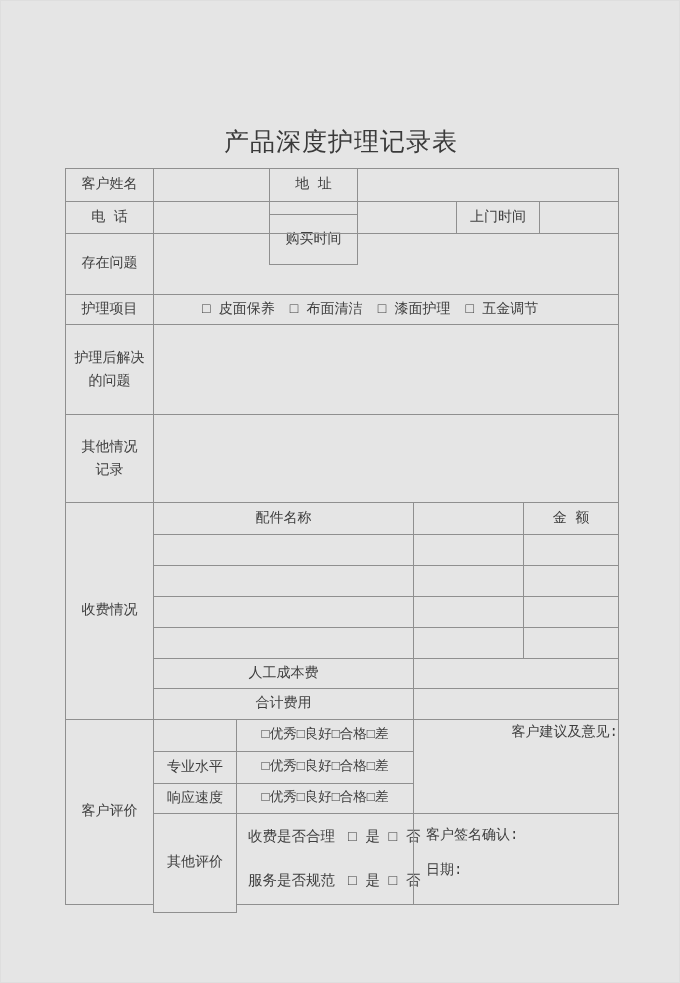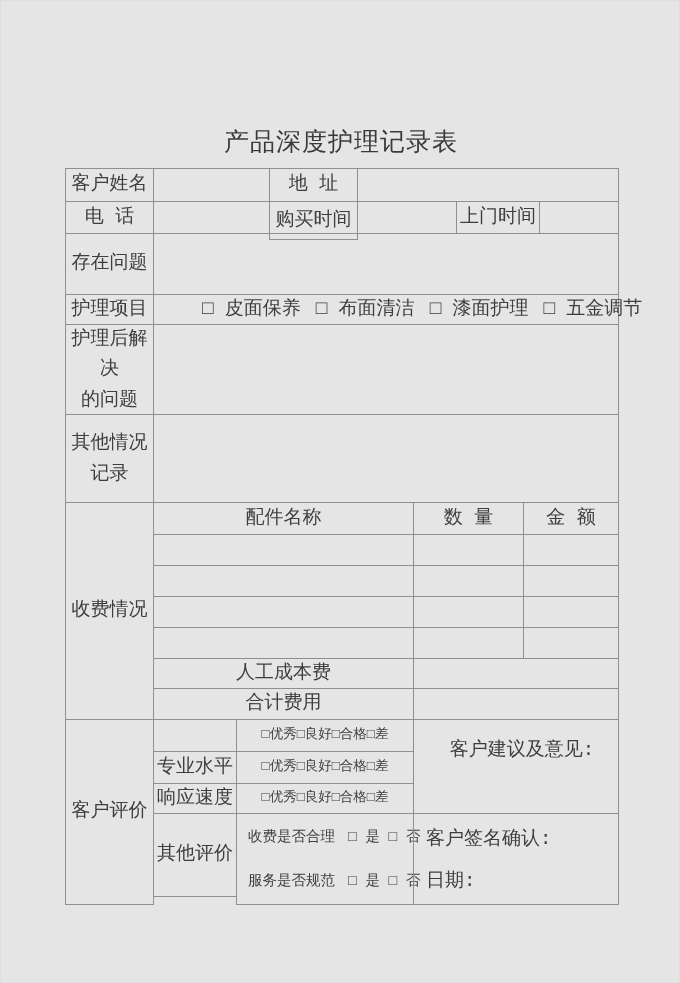--- a/index.html
+++ b/index.html
@@ -32,21 +32,21 @@
     left:64px;top:167px;
     width:554px;height:737px;
   }
   .cell{
     position:absolute;
     box-sizing:border-box;
     border:1px solid var(--line);
     display:flex;
     align-items:center;
     justify-content:center;
-    font-size:19px;
+    font-size:14px;
     line-height:1.55;
     color:var(--ink);
     background:transparent;
   }
   .cell.lbl{text-align:center;}
   .cell.lbl.multiline{flex-direction:column;line-height:1.6;}
   .opts{
     justify-content:flex-start;
     padding-left:48px;
     gap:15px;
@@ -62,22 +62,22 @@
     align-items:flex-start;
     justify-content:center;
     gap:21px;
     padding-left:11px;
     font-size:14.5px;
   }
   .yn-line{white-space:nowrap;}
   .yn-line .yn{margin-left:13px;}
   .note-cell{
     align-items:flex-start;
-    justify-content:center;
-    padding:16px 0 0 12px;
+    justify-content:flex-end;
+    padding:2px 0 0 12px;
   }
   .sign-cell{
     flex-direction:column;
     align-items:flex-start;
     justify-content:flex-start;
     padding:11px 0 4px 12px;
     gap:13px;
   }
 </style>
 </head>
@@ -89,21 +89,21 @@
 
   <div class="form">
 
     <div class="cell lbl" style="left:0;top:0;width:89px;height:34px">客户姓名</div>
     <div class="cell" style="left:88px;top:0;width:117px;height:34px"></div>
     <div class="cell lbl" style="left:204px;top:0;width:89px;height:34px">地 址</div>
     <div class="cell" style="left:292px;top:0;width:262px;height:34px"></div>
 
     <div class="cell lbl" style="left:0;top:33px;width:89px;height:33px">电  话</div>
     <div class="cell" style="left:88px;top:33px;width:117px;height:33px"></div>
-    <div class="cell lbl" style="left:204px;top:33px;width:89px;height:39px">购买时间</div>
+    <div class="cell lbl" style="left:204px;top:46px;width:89px;height:51px">购买时间</div>
     <div class="cell" style="left:292px;top:33px;width:100px;height:33px"></div>
     <div class="cell lbl" style="left:391px;top:33px;width:84px;height:33px">上门时间</div>
     <div class="cell" style="left:474px;top:33px;width:80px;height:33px"></div>
 
     <div class="cell lbl" style="left:0;top:65px;width:89px;height:62px">存在问题</div>
     <div class="cell" style="left:88px;top:65px;width:466px;height:62px"></div>
 
     <div class="cell lbl" style="left:0;top:126px;width:89px;height:31px">护理项目</div>
     <div class="cell opts" style="left:88px;top:126px;width:466px;height:31px">
       <span>□ 皮面保养</span>
@@ -120,21 +120,20 @@
 
     <div class="cell lbl multiline" style="left:0;top:246px;width:89px;height:89px">
       <span>其他情况</span>
       <span>记录</span>
     </div>
     <div class="cell" style="left:88px;top:246px;width:466px;height:89px"></div>
 
     <div class="cell lbl" style="left:0;top:334px;width:89px;height:218px">收费情况</div>
 
     <div class="cell lbl" style="left:88px;top:334px;width:261px;height:33px">配件名称</div>
-    <div class="cell lbl" style="left:348px;top:334px;width:111px;height:33px">数 量</div>
     <div class="cell lbl" style="left:458px;top:334px;width:96px;height:33px">金 额</div>
 
     <div class="cell" style="left:88px;top:366px;width:261px;height:32px"></div>
     <div class="cell" style="left:348px;top:366px;width:111px;height:32px"></div>
     <div class="cell" style="left:458px;top:366px;width:96px;height:32px"></div>
 
     <div class="cell" style="left:88px;top:397px;width:261px;height:32px"></div>
     <div class="cell" style="left:348px;top:397px;width:111px;height:32px"></div>
     <div class="cell" style="left:458px;top:397px;width:96px;height:32px"></div>
 
@@ -169,21 +168,21 @@
     </div>
 
     <div class="cell lbl" style="left:88px;top:615px;width:84px;height:31px">响应速度</div>
     <div class="cell ratings" style="left:171px;top:615px;width:178px;height:31px">
       <span>□优秀</span>
       <span>□良好</span>
       <span>□合格</span>
       <span>□差</span>
     </div>
 
-    <div class="cell lbl" style="left:88px;top:645px;width:84px;height:84px">其他评价</div>
+    <div class="cell lbl" style="left:88px;top:645px;width:84px;height:100px">其他评价</div>
     <div class="cell yn-cell" style="left:171px;top:645px;width:178px;height:92px">
       <span class="yn-line">
         <span>收费是否合理</span><span class="yn">□ 是 □ 否</span>
       </span>
       <span class="yn-line">
         <span>服务是否规范</span><span class="yn">□ 是 □ 否</span>
       </span>
     </div>
 
     <div class="cell note-cell" style="left:348px;top:551px;width:206px;height:95px">

